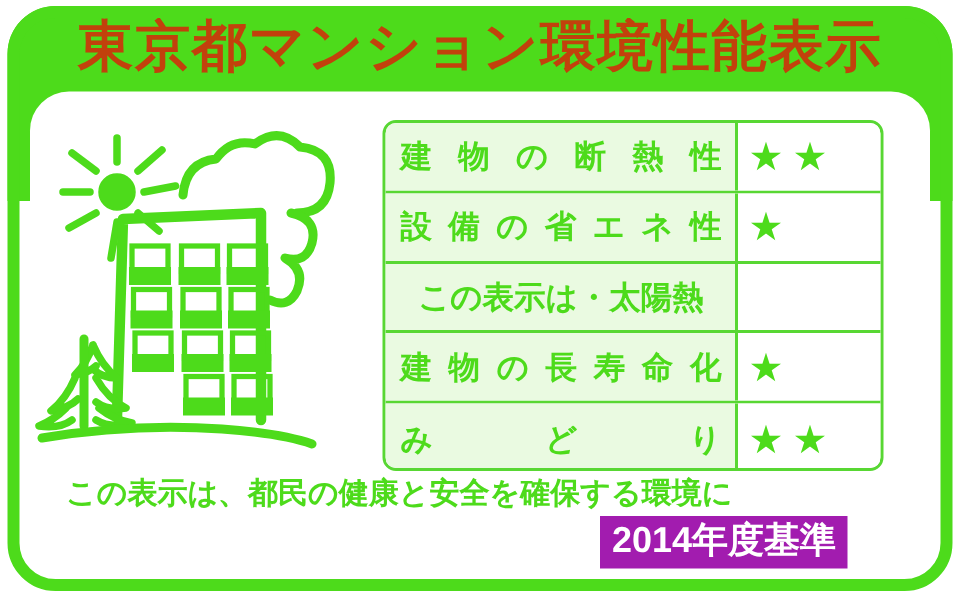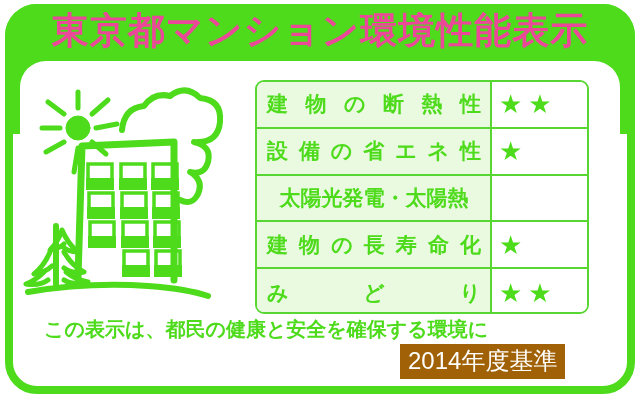--- a/index.html
+++ b/index.html
@@ -55,21 +55,21 @@
     border-bottom-left-radius: 26px;
     border-bottom-right-radius: 26px;
   }
 
   
   #title {
     position: absolute;
     left: 0; top: 9px;
     width: 640px;
     text-align: center;
-    color: #ec4899;
+    color: #c2410c;
     font-size: 37px;
     font-weight: bold;
     letter-spacing: 1px;
     line-height: 44px;
     white-space: nowrap;
   }
 
   
   #illustration {
     position: absolute;
@@ -141,24 +141,24 @@
     font-size: 20px;
     line-height: 27px;
     white-space: nowrap;
     font-weight: bold;
   }
   #footer-line2 { margin-top: 1px; }
 
   #standard-badge {
     position: absolute;
     left: 400px; top: 344px;
-    background: #a16207;
+    background: #a21caf;
     color: #ffffff;
     font-size: 24px;
-    font-weight: normal;
+    font-weight: bold;
     line-height: 30px;
     padding: 2px 8px 3px 8px;
     white-space: nowrap;
   }
 </style>
 </head>
 <body>
 
 <div id="placard">
 
@@ -263,21 +263,21 @@
           <span class="ch">エ</span>
           <span class="ch">ネ</span>
           <span class="ch">性</span>
         </div>
       <div class="rating-stars">
           <span>★</span>
         </div>
     </div>
 
     <div class="rating-row">
-      <div class="rating-label tight">太陽光発電・太陽熱</div>
+      <div class="rating-label tight">この表示は・太陽熱</div>
       <div class="rating-stars"></div>
     </div>
 
     <div class="rating-row">
       <div class="rating-label">
           <span class="ch">建</span>
           <span class="ch">物</span>
           <span class="ch">の</span>
           <span class="ch">長</span>
           <span class="ch">寿</span>

